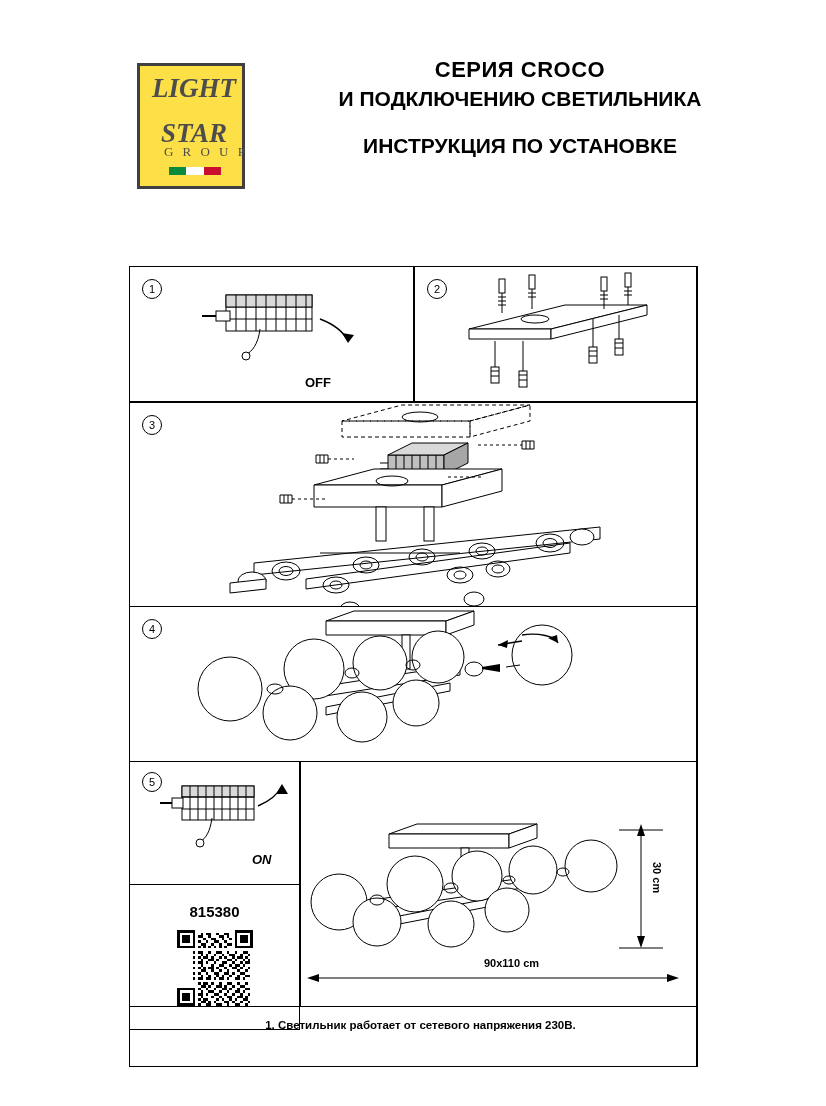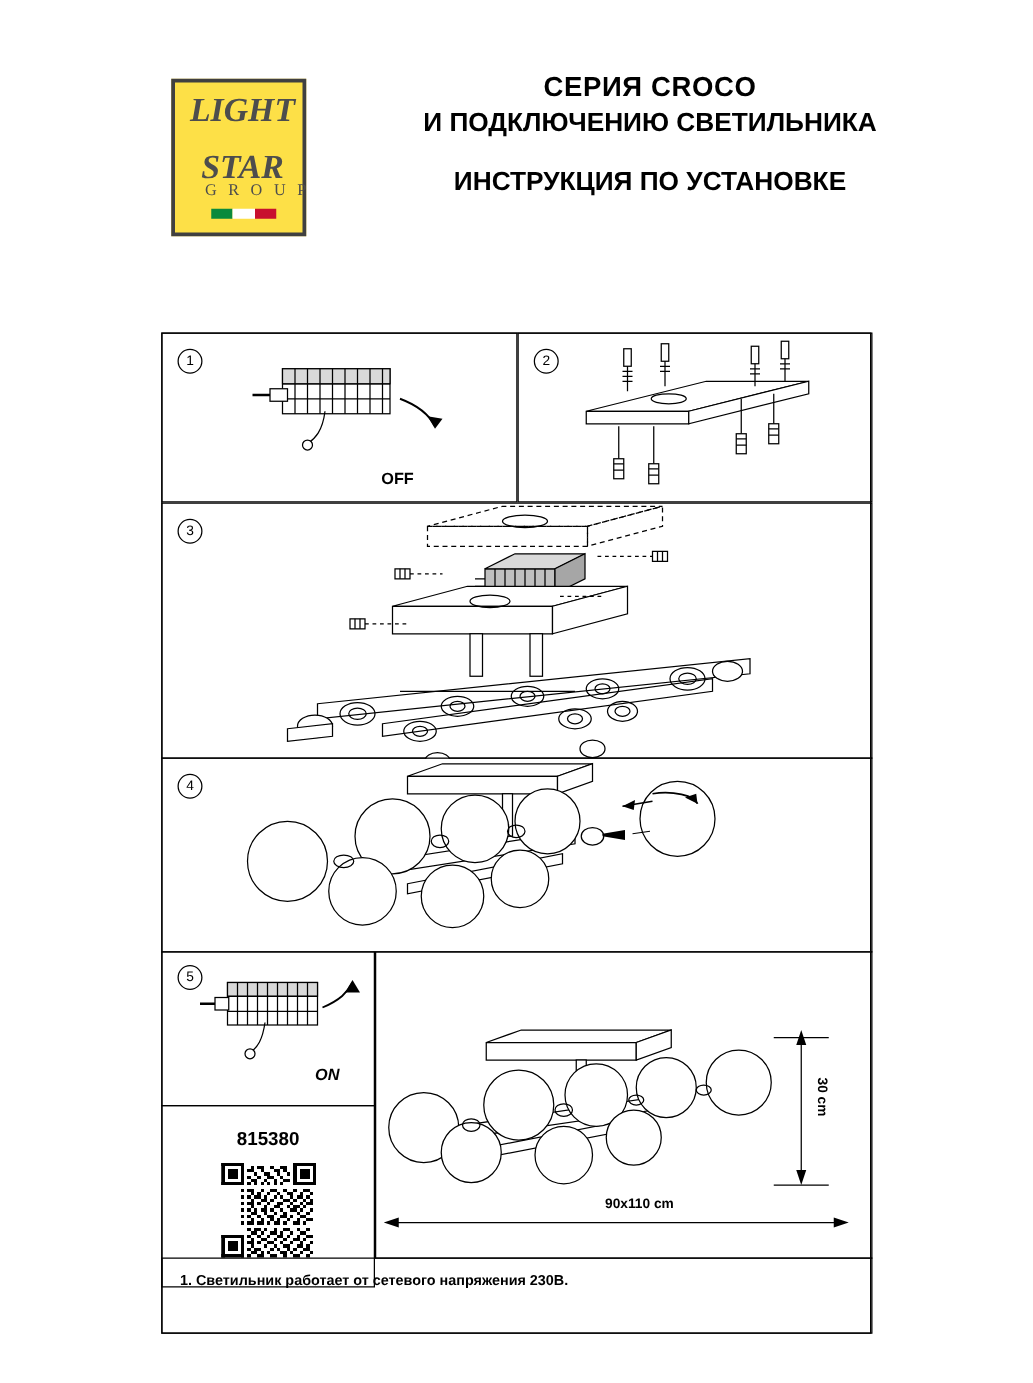--- a/index.html
+++ b/index.html
@@ -712,20 +712,20 @@
 
           <line x1="12" y1="216" x2="372" y2="216" stroke-width="1"></line>
           <polygon points="6,216 18,212 18,220" fill="#000" stroke="none"></polygon>
           <polygon points="378,216 366,212 366,220" fill="#000" stroke="none"></polygon>
         </g>
       </svg>
       <div class="dim-text vert" style="left:350px; top:100px;">30 cm</div>
       <div class="dim-text" style="left:155px; top:195px;margin-left:28px;">90x110 cm</div>
     </div>
 
-    <div class="cell" style="left:-1px; top:739px; width:569px; height:61px;">
+    <div class="cell" style="left:-1px; top:739px; width:569px; height:61px;text-align:center;">
       <div class="notes">
         <div>1. Светильник работает от сетевого напряжения 230В.</div>
       </div>
     </div>
 
   </div>
 </div>
 
 </body></html>

